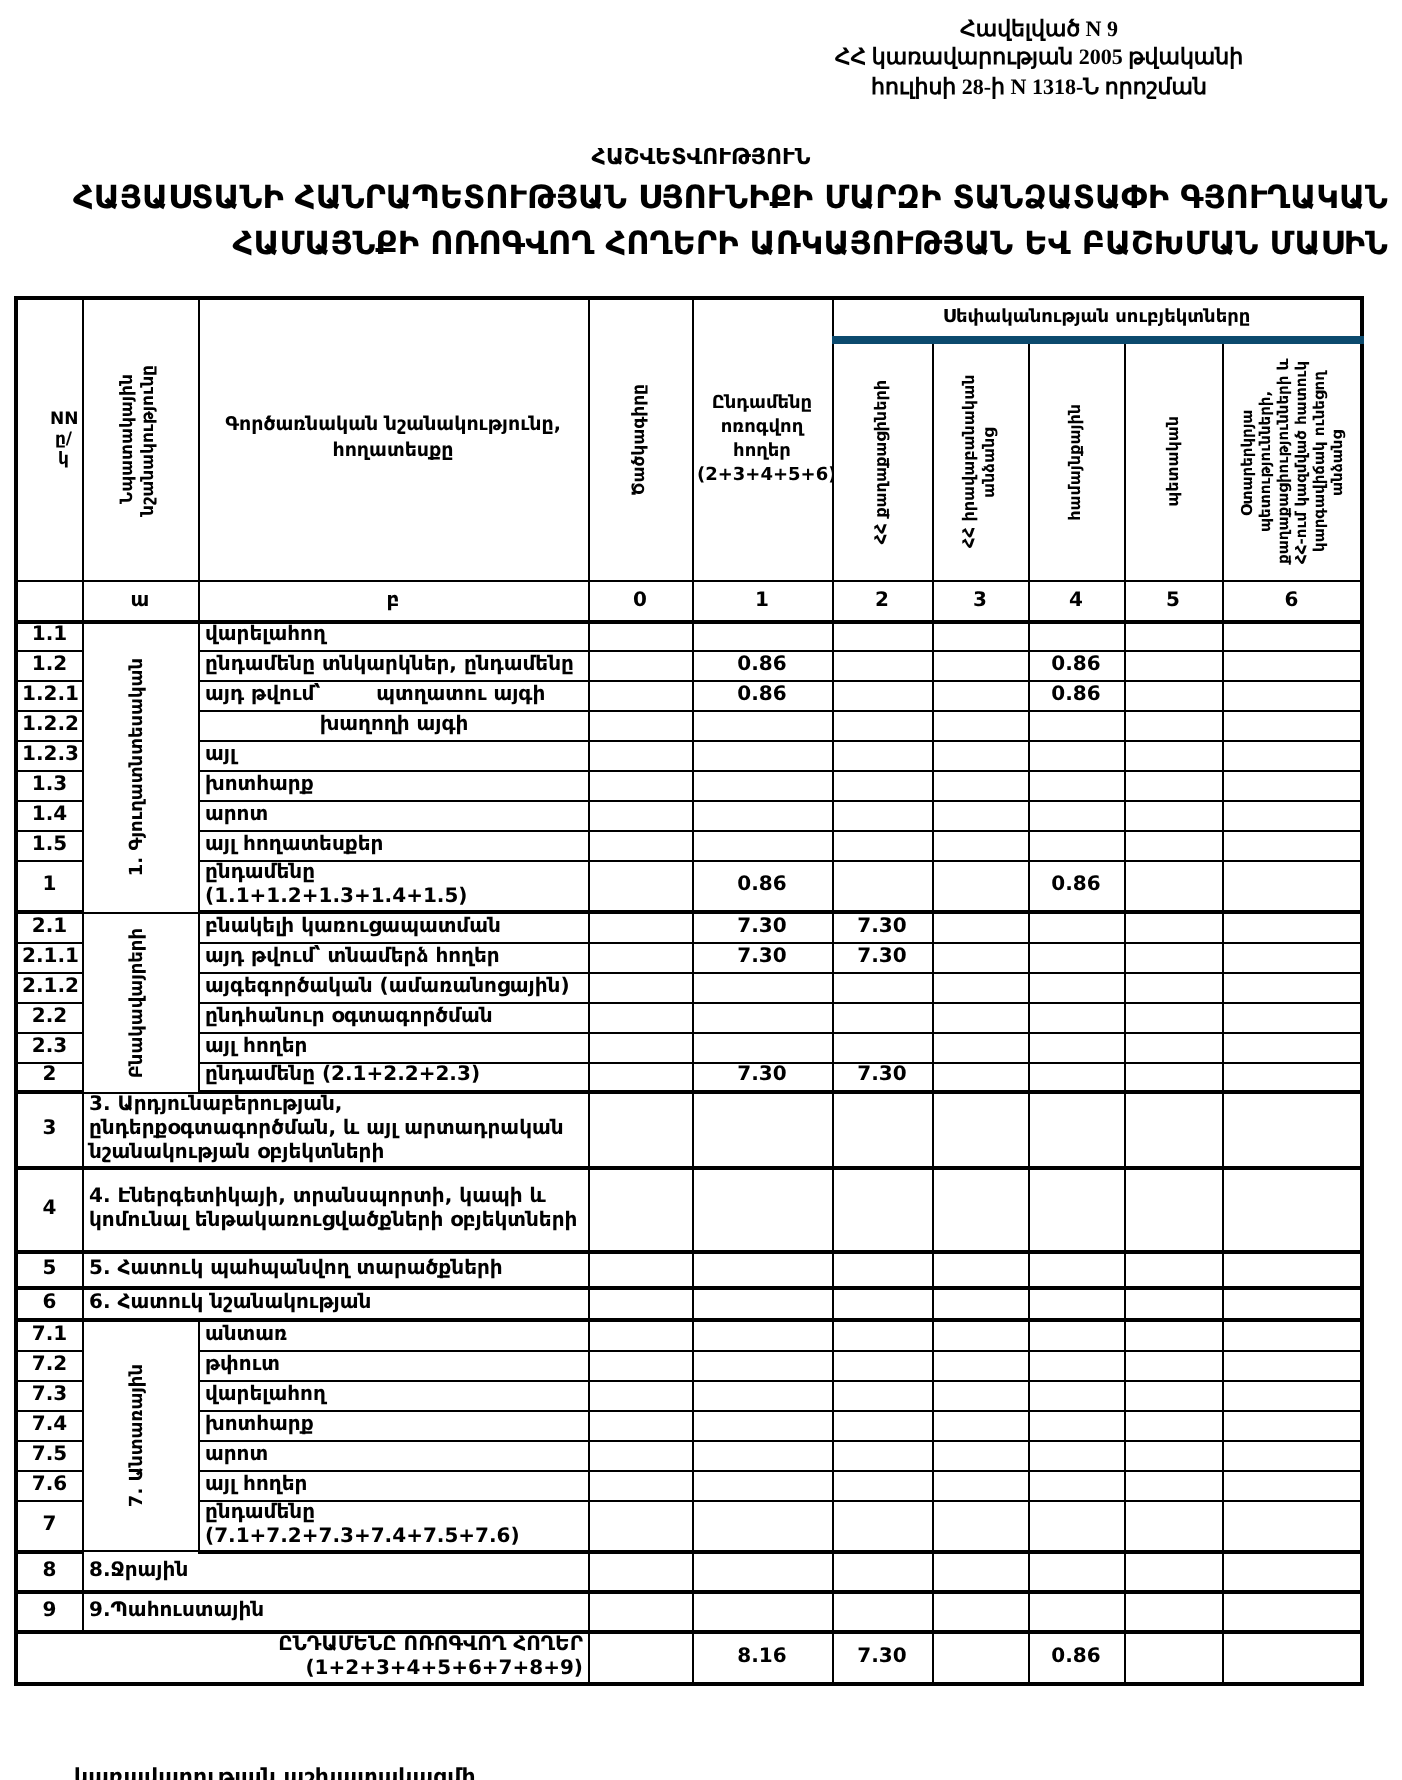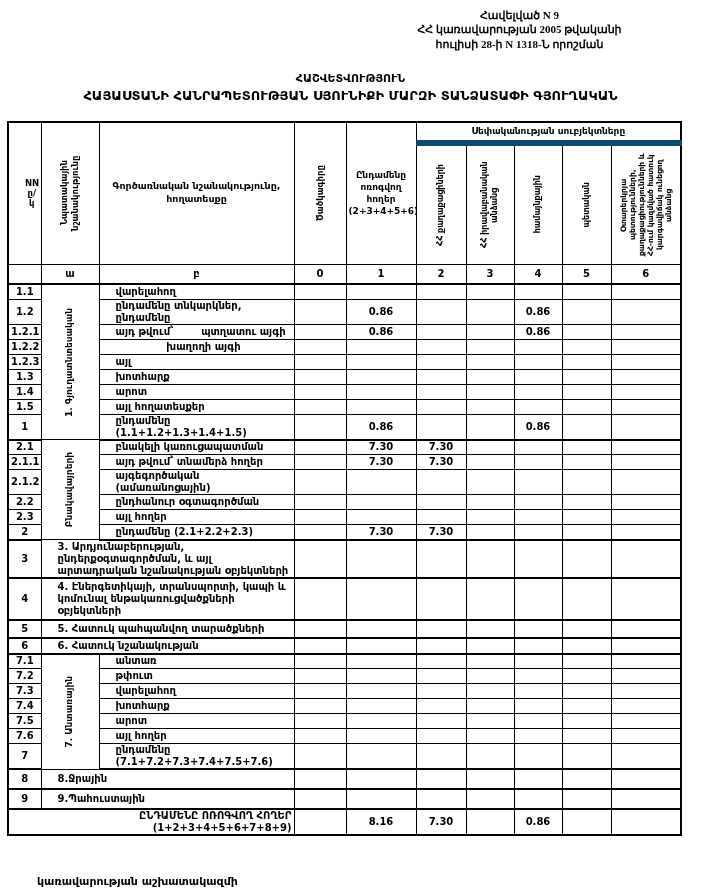--- a/index.html
+++ b/index.html
@@ -21,42 +21,42 @@
   }
 
   
   .title-block {
     margin-top: 20px;
     text-align: center;
     font-weight: 700;
     line-height: 1.45;
   }
   .title-line0 { font-size: 11px; }
-  .title-line1, .title-line2 { font-size: 13px; }
+  .title-line1, .title-line2 { font-size: 16px; text-align: right; }
 
   
   table.report {
     margin-top: 15px;
     border-collapse: collapse;
     border: 2px solid #000;
     table-layout: fixed;
     width: 673px;
   }
   th, td {
     border: 1px solid #000;
     padding: 0 2px;
     overflow: hidden;
     font-weight: 700;
     vertical-align: middle;
   }
   thead th { font-size: 9px; text-align: center; }
   th.h-nn { font-size: 8.5px; padding-left: 16px; }
   th.h-func { font-size: 9.5px; line-height: 1.35; }
   th.h-total { font-size: 9px; line-height: 1.35; }
-  th.h-owners-group { height: 21px; font-size: 9px; border-bottom: 6px solid #0c4a6e; }
+  th.h-owners-group { height: 21px; font-size: 9px; border-bottom: 4px solid #0c4a6e; }
   tr.h-owner-row { height: 105px; }
   .vt {
     writing-mode: vertical-rl;
     transform: rotate(180deg);
     margin: 0 auto;
     font-weight: 700;
     max-height: 118px;
     line-height: 1.25;
   }
   th.h-purpose .vt, th.h-code .vt { font-size: 8.5px; }
@@ -66,21 +66,21 @@
   tr.letters td {
     height: 20px; text-align: center; font-size: 10px;
     border-bottom: 2px solid #000;
   }
 
   tbody tr { height: 15px; }
   tbody td { font-size: 10px; line-height: 1.2; }
   td.row-no { text-align: center; font-size: 10px; }
   td.group-cell { text-align: center; }
   td.group-cell .vt { font-size: 9px; }
-  td.label { text-align: left; padding-left: 16px; white-space: pre-wrap; }
+  td.label { text-align: left; padding-left: 3px; white-space: pre-wrap; }
   td.label.center { text-align: center; }
   td.val { text-align: center; }
   tr.sect-end td { border-bottom: 2px solid #000; }
   tr.total-row td { border-top: 2px solid #000; border-bottom: 2px solid #000; }
   tr.total-row { height: 18px; }
   tr.total-row td.label { text-align: right; white-space: normal; }
 
   
   .footer {
     margin-top: 38px;
@@ -98,20 +98,21 @@
 
   <div class="appendix">
     <div>Հավելված N  9</div>
     <div>ՀՀ կառավարության 2005 թվականի</div>
     <div>հուլիսի 28-ի N 1318-Ն որոշման</div>
   </div>
 
   <div class="title-block">
     <div class="title-line0">ՀԱՇՎԵՏՎՈՒԹՅՈՒՆ</div>
     <div class="title-line1">ՀԱՅԱՍՏԱՆԻ ՀԱՆՐԱՊԵՏՈՒԹՅԱՆ ՍՅՈՒՆԻՔԻ ՄԱՐԶԻ ՏԱՆՁԱՏԱՓԻ ԳՅՈՒՂԱԿԱՆ</div>
+    <div class="title-line2">ՀԱՄԱՅՆՔԻ ՈՌՈԳՎՈՂ ՀՈՂԵՐԻ ԱՌԿԱՅՈՒԹՅԱՆ ԵՎ ԲԱՇԽՄԱՆ ՄԱՍԻՆ</div>
   </div>
 
   <table class="report">
     <colgroup>
       <col style="width:33px">
         <col style="width:58px">
         <col style="width:195px">
         <col style="width:52px">
       <col style="width:70px">
         <col style="width:50px">

